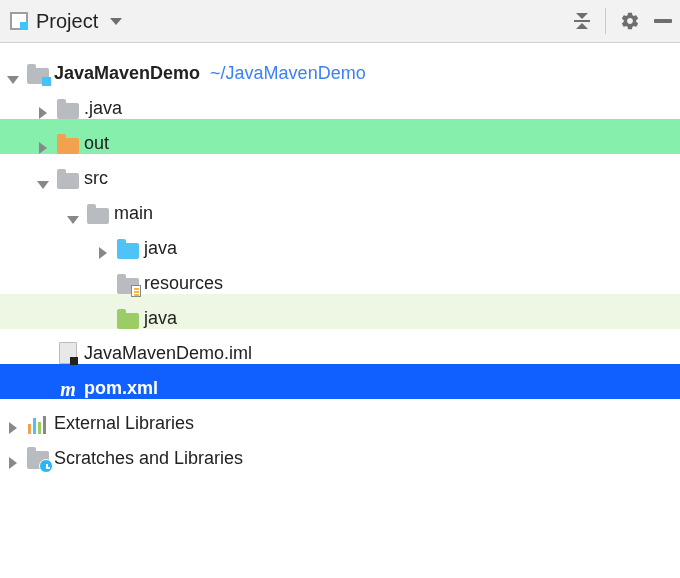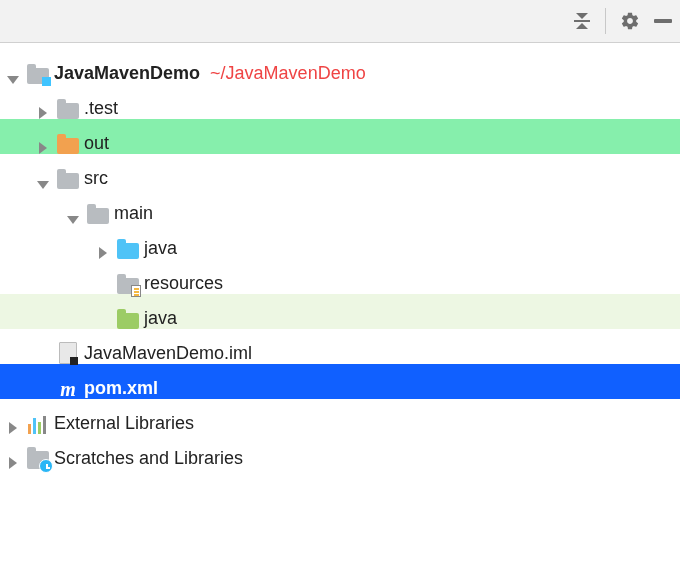--- a/index.html
+++ b/index.html
@@ -84,21 +84,21 @@
     border-right: 6px solid transparent;
     border-top: 8px solid #888;
   }
   .arrow-empty { width: 8px; height: 8px; }
   .icon-cell {
     width: 28px; display:flex; align-items:center; justify-content:center;
     flex-shrink: 0;
   }
   .label { padding-left: 2px; }
   .label.bold { font-weight: 700; }
-  .hint { color: #ef4444; margin-left: 10px; font-weight: 400; }
+  .hint { color: #3b82f6; margin-left: 10px; font-weight: 400; }
 
   
   .folder {
     width: 22px; height: 16px; position: relative; border-radius: 1px 2px 2px 2px;
   }
   .folder::before {
     content:""; position:absolute; top:-4px; left:0; width:9px; height:5px;
     border-radius: 2px 2px 0 0; background: inherit;
   }
   .folder.grey { background:#b8bcc0; }
@@ -168,20 +168,27 @@
   .row.hl-green { background:#edf7e3; }
   .row.selected { background:#1060ff; color:#fff; }
 
   
   .pad { flex-shrink:0; }
 </style>
 </head>
 <body>
 
 <div class="toolbar">
+  <div class="toolbar-left">
+    <div class="tb-icon">
+      <div class="proj-icon-box"></div>
+    </div>
+    <span class="project-label">Project</span>
+    <span class="dropdown-arrow"></span>
+  </div>
   <div class="toolbar-right">
     <div class="tb-icon">
       <div class="icon-collapse">
           <span class="bar"></span>
         </div>
     </div>
     <div class="divider"></div>
     <div class="tb-icon icon-gear">
       <svg viewBox="0 0 24 24" fill="#6e6e6e">
           <path d="M19.4 13c.04-.33.06-.66.06-1s-.02-.67-.06-1l2.11-1.65c.19-.15.24-.42.12-.64l-2-3.46c-.12-.22-.39-.3-.61-.22l-2.49 1c-.52-.4-1.08-.73-1.69-.98l-.38-2.65C14.42 2.18 14.22 2 13.98 2h-4c-.24 0-.44.18-.48.4l-.38 2.65c-.61.25-1.17.59-1.69.98l-2.49-1c-.22-.09-.49 0-.61.22l-2 3.46c-.12.22-.07.49.12.64L4.56 11c-.04.33-.06.66-.06 1s.02.67.06 1l-2.11 1.65c-.19.15-.24.42-.12.64l2 3.46c.12.22.39.3.61.22l2.49-1c.52.4 1.08.73 1.69.98l.38 2.65c.04.22.24.4.48.4h4c.24 0 .44-.18.48-.4l.38-2.65c.61-.25 1.17-.59 1.69-.98l2.49 1c.22.09.49 0 .61-.22l2-3.46c.12-.22.07-.49-.12-.64L19.4 13zM12 15.5c-1.93 0-3.5-1.57-3.5-3.5s1.57-3.5 3.5-3.5 3.5 1.57 3.5 3.5-1.57 3.5-3.5 3.5z"></path>
@@ -208,21 +215,21 @@
   </div>
 
   <div class="row">
     <div class="pad" style="width:32px"></div>
     <div class="arrow-cell">
         <div class="arrow-right"></div>
       </div>
     <div class="icon-cell">
         <div class="folder grey"></div>
       </div>
-    <span class="label">.test</span>
+    <span class="label">.java</span>
   </div>
 
   <div class="row hl-yellow">
     <div class="pad" style="width:32px"></div>
     <div class="arrow-cell">
         <div class="arrow-right"></div>
       </div>
     <div class="icon-cell">
         <div class="folder orange"></div>
       </div>

